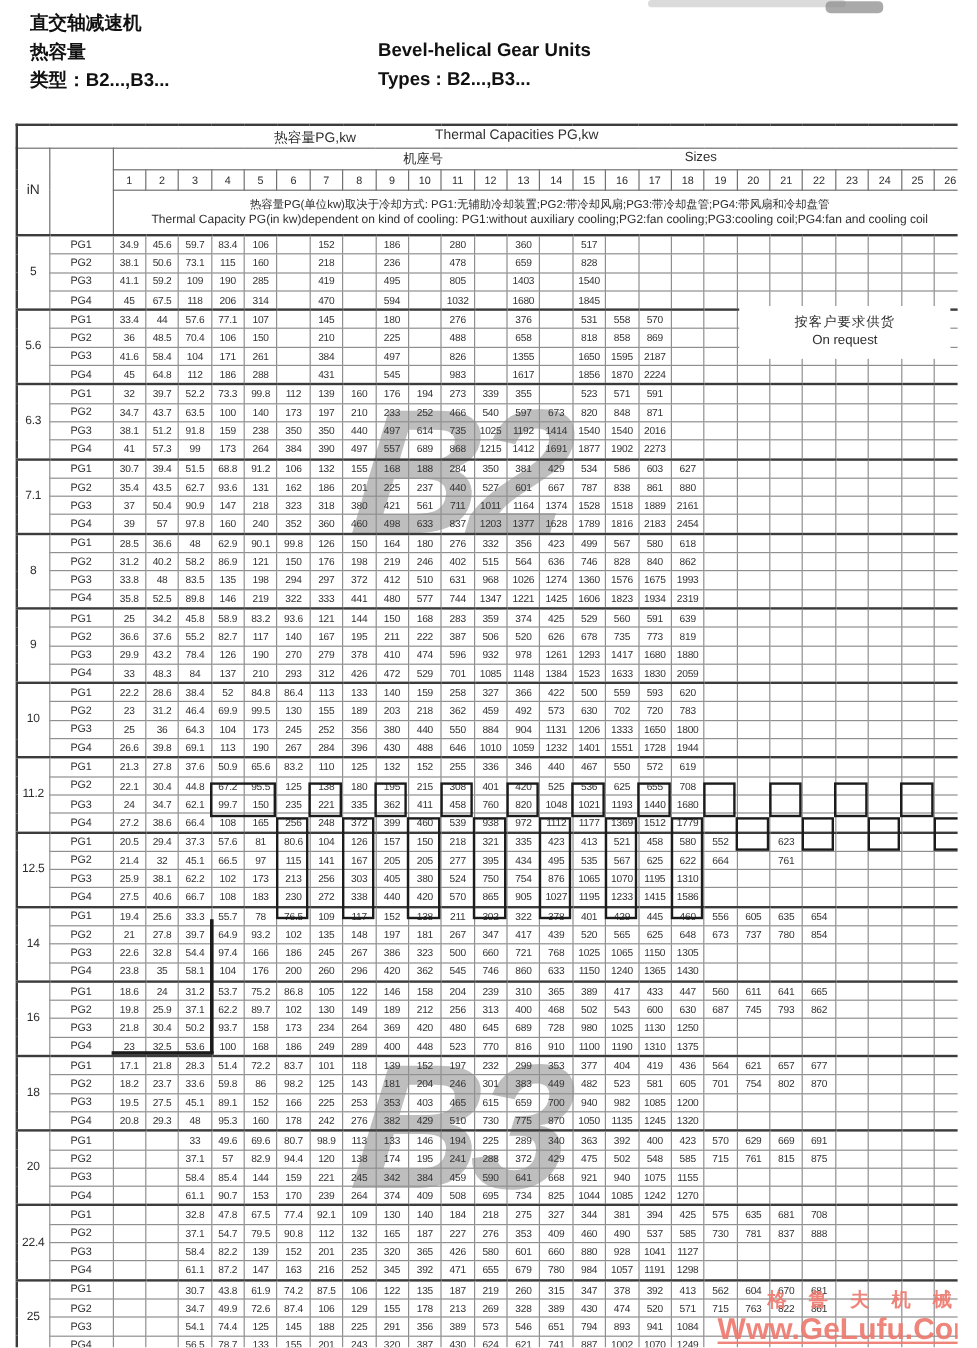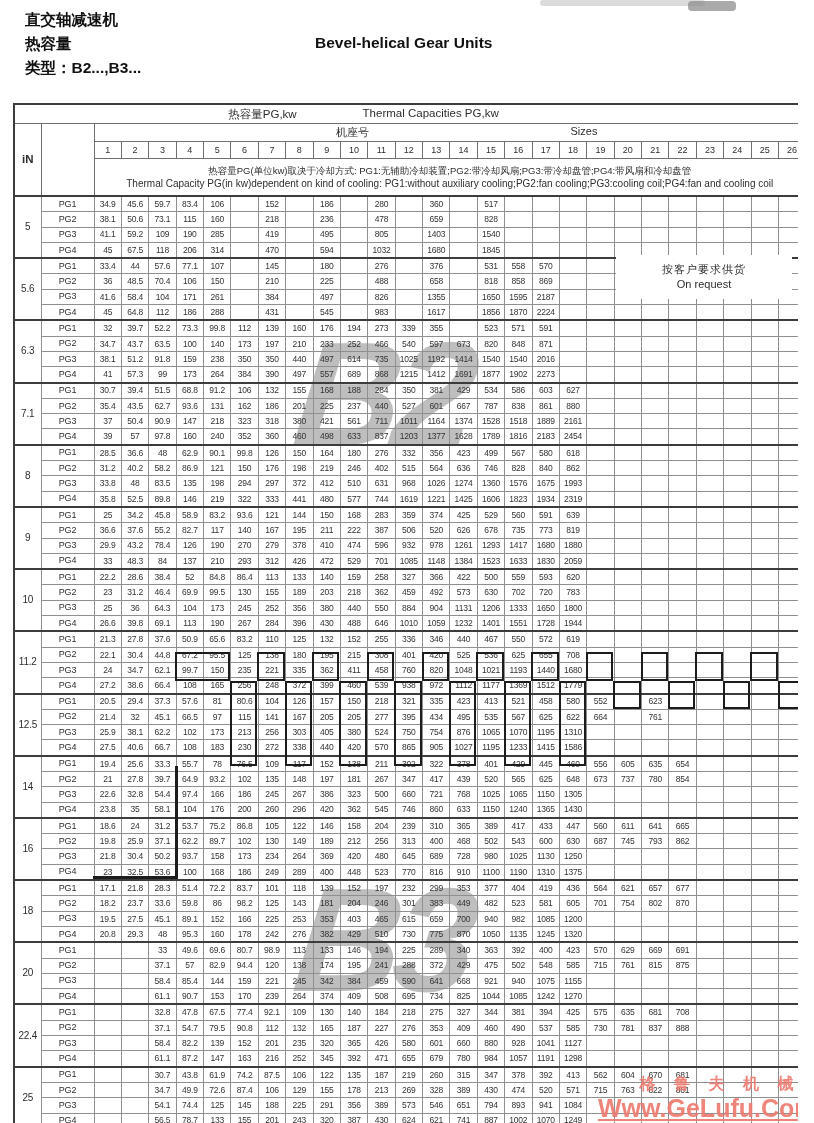--- a/index.html
+++ b/index.html
@@ -19,21 +19,21 @@
   .r-cap{height:19px;}
   .r-cap td{position:relative;font-size:11.5px;color:#2e2e2e;}
   .r-cap span{position:absolute;top:2px;white-space:nowrap;}
   .cap-cn{left:27%;}
   .cap-en{left:44%;}
   .r-sizes{height:18px;}
   .r-sizes td{position:relative;font-size:11px;color:#2e2e2e;}
   .r-sizes span{position:absolute;top:1px;white-space:nowrap;}
   .sizes-cn{left:34%;}
   .sizes-en{left:67%;}
-  th.in-h{font-size:11.5px;font-weight:bold;color:#2e2e2e;margin-left:46px;}
+  th.in-h{font-size:11.5px;font-weight:normal;color:#2e2e2e;margin-left:46px;}
   .r-nums{height:17px;}
   .r-nums th{font-size:9px;font-weight:normal;color:#2e2e2e;text-align:center;}
   .r-notes{height:38px;}
   .r-notes td{font-size:9.5px;color:#2e2e2e;text-align:center;line-height:13px;}
   .r-notes .note-en{font-size:10px;}
   tbody td{height:14.3px;font-size:8.5px;line-height:1;text-align:center;color:#333;letter-spacing:-0.2px;}
   tbody td.in-cell{font-size:10px;color:#2e2e2e;}
   tbody td.pg-cell{font-size:9px;color:#2e2e2e;}
   tr.g-first td{border-top:2px solid #3c3c3c;}
   
@@ -62,20 +62,21 @@
   <div class="smudge" style="left:540px;top:0;width:165px;height:6px;background:#bdbdbd;opacity:.55;"></div>
   <div class="smudge" style="left:688px;top:1px;width:48px;height:10px;background:#8d8d8d;opacity:.75;"></div>
 
   <div id="title-cn" class="title-block">
     <div>直交轴减速机</div>
     <div>热容量</div>
     <div>类型：B2...,B3...</div>
   </div>
   <div id="title-en" class="title-block">
     <div>Bevel-helical Gear Units</div>
+    <div>Types : B2...,B3...</div>
   </div>
 
   <div id="gray-wm-top">B2</div>
   <div id="gray-wm-bottom">B3</div>
 
   <div id="table-wrap">
     <table id="main-table">
       <colgroup id="cols">
           <col style="width: 27px;">
           <col style="width: 53px;">
@@ -719,21 +720,21 @@
             <td>52.5</td>
             <td>89.8</td>
             <td>146</td>
             <td>219</td>
             <td>322</td>
             <td>333</td>
             <td>441</td>
             <td>480</td>
             <td>577</td>
             <td>744</td>
-            <td>1619</td>
+            <td>1347</td>
             <td>1221</td>
             <td>1425</td>
             <td>1606</td>
             <td>1823</td>
             <td>1934</td>
             <td>2319</td>
             <td></td>
             <td></td>
             <td></td>
             <td></td>

